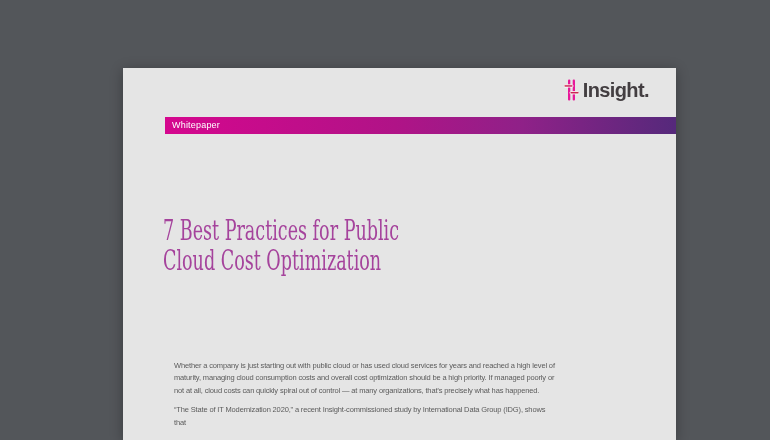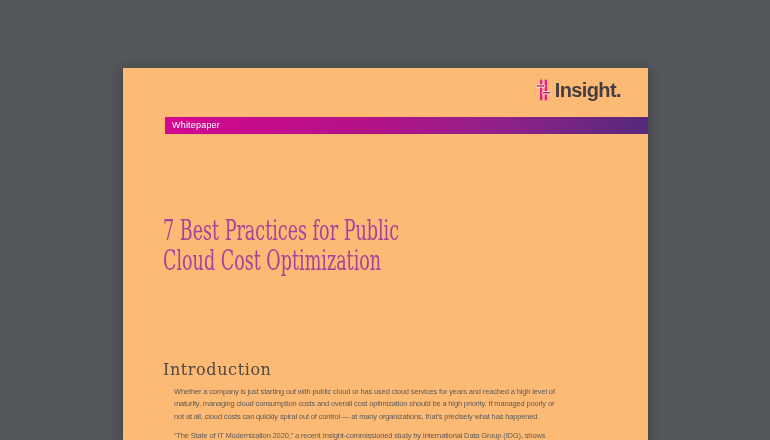--- a/index.html
+++ b/index.html
@@ -11,22 +11,23 @@
   .canvas {
     position: relative;
     width: 770px; height: 440px;
     background: #53565A;
     overflow: hidden;
   }
   .page {
     position: absolute;
     left: 123px; top: 68px;
     width: 525px; height: 372px;
-    background: #fdba74;
+    background: #e5e5e5;
     box-shadow: 0 2px 12px rgba(0,0,0,0.30);
+    padding-left: 28px;
   }
   .logo {
     position: absolute;
     top: 10px; right: 27px;
     display: flex;
     align-items: center;
     gap: 4px;
   }
   .logo-icon { width: 15px; height: 22px; display: block; }
   .wordmark {
@@ -102,19 +103,18 @@
       <span class="wordmark">Insight.</span>
     </div>
 
     <div class="banner">
       <span class="banner-label">Whitepaper</span>
     </div>
 
     <h1 class="title">7 Best Practices for Public Cloud Cost Optimization</h1>
 
     <div class="intro">
-      <h2 class="intro-heading">Introduction</h2>
       <p class="body-p">Whether a company is just starting out with public cloud or has used cloud services for years and reached a high level of maturity, managing cloud consumption costs and overall cost optimization should be a high priority. If managed poorly or not at all, cloud costs can quickly spiral out of control — at many organizations, that’s precisely what has happened.</p>
       <p class="body-p">“The State of IT Modernization 2020,” a recent Insight-commissioned study by International Data Group (IDG), shows that</p>
     </div>
 
   </div>
 </div>
 
 </body></html>

